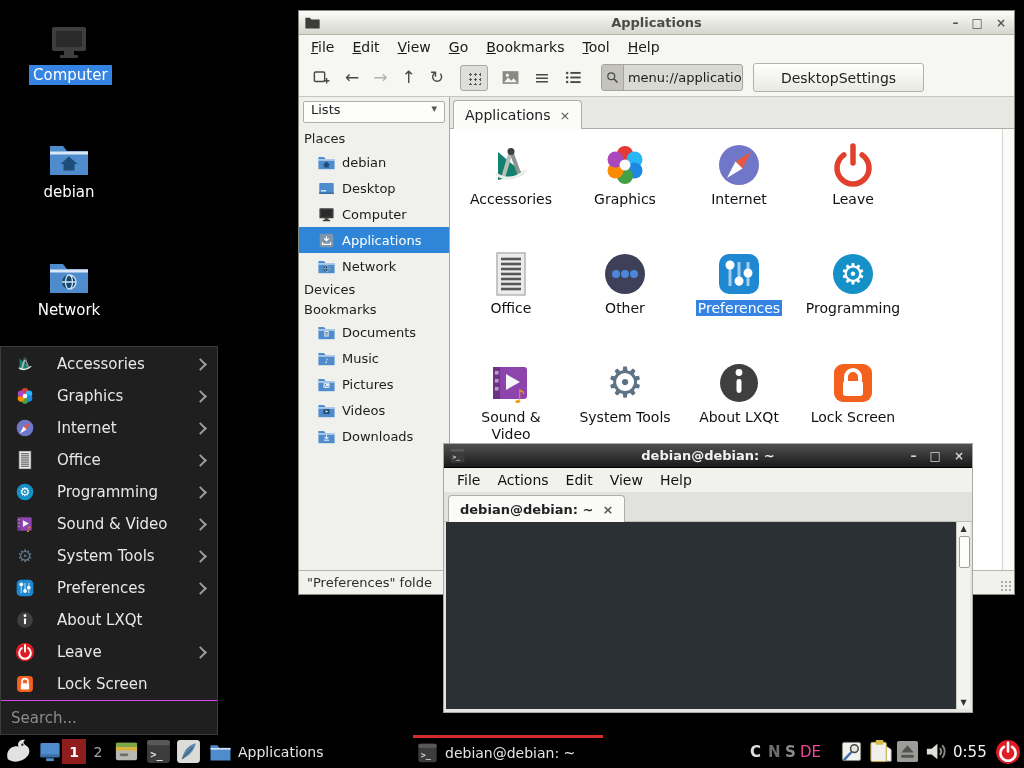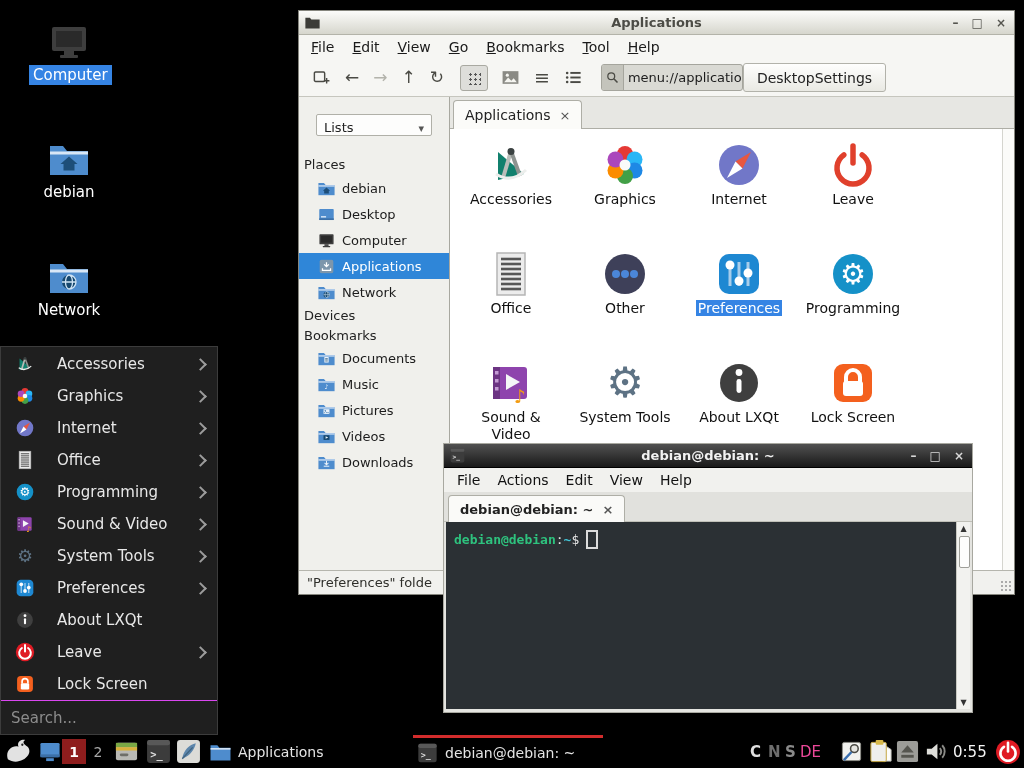--- a/index.html
+++ b/index.html
@@ -25,24 +25,24 @@
   .mn::first-letter{text-decoration:underline}
   #fm-toolbar{height:37px;background:#f6f6f3;border-bottom:1px solid #c6c6be;display:flex;align-items:center;padding:0 6px;flex:none}
   .tbtn{color:#4a4a44;font-size:17px;line-height:1;margin:0 7px}
   .tbtn.dis{color:#b3b3ab}
   .tbtn svg{width:19px;height:19px}
   .grid-chip{width:26px;height:24px;background:#dededa;border:1px solid #a9a9a1;border-radius:3px;margin:0 6px 0 9px;display:flex;align-items:center;justify-content:center}
   .grid-dots{width:14px;height:14px;background-image:radial-gradient(circle,#555 1.1px,transparent 1.3px);background-size:5px 5px;background-position:1px 1px}
   .addr{margin-left:11px;width:140px;height:25px;background:#dadad4;border:1px solid #a5a59d;border-radius:3px;display:flex;align-items:center;overflow:hidden}
   .addr .chip{width:21px;height:100%;background:#c4c4bc;border-right:1px solid #a5a59d;display:flex;align-items:center;justify-content:center;flex:none}
   .addr .txt{font-size:13px;color:#1c1c1c;padding-left:4px;white-space:nowrap}
-  .pushbtn{height:27px;padding:0 13px;background:linear-gradient(#fefefd,#e9e9e3);border:1px solid #b2b2aa;border-radius:3px;font-size:14px;color:#222;display:flex;align-items:center}
+  .pushbtn{margin-left:10px;height:27px;padding:0 27px;background:linear-gradient(#fefefd,#e9e9e3);border:1px solid #b2b2aa;border-radius:3px;font-size:14px;color:#222;display:flex;align-items:center}
   #fm-body{flex:1;display:flex;min-height:0}
   #fm-side{width:150px;background:#f0f0ec;border-right:1px solid #a8a8a0;flex:none}
-  #fm-side .combo{margin:17px;height:22px;background:#fdfdfc;border:1px solid #b0b0a8;border-radius:2px;display:flex;align-items:flex-end;font-size:13px;color:#222;padding:0 7px;justify-content:space-between;box-sizing:border-box}
+  #fm-side .combo{margin:4px;height:22px;background:#fdfdfc;border:1px solid #b0b0a8;border-radius:2px;display:flex;align-items:flex-start;font-size:13px;color:#222;padding:0 7px;justify-content:space-between;box-sizing:border-box}
   .sb-head{height:22px;display:flex;align-items:center;font-size:13px;color:#222;padding-left:5px}
   .sb-head.short{height:20px}
   .sb-row{height:26px;display:flex;align-items:center;padding-left:19px;font-size:13px;color:#1c1c1c;gap:7px}
   .sb-row svg{width:17px;height:15px;flex:none}
   .sb-row.sel{background:#2f86d8;color:#fff}
   #fm-main{flex:1;display:flex;flex-direction:column;min-width:0}
   #fm-tabs{height:31px;background:#e7e7e3;border-bottom:1px solid #aeaea6;display:flex;align-items:flex-end;padding-left:3px;flex:none}
   .tab{height:28px;background:#fbfbf9;border:1px solid #aeaea6;border-bottom:none;border-radius:4px 4px 0 0;display:flex;align-items:center;padding:0 11px;font-size:14px;color:#222;margin-bottom:-1px;position:relative;z-index:1}
   .tab .x{margin-left:9px;color:#555;font-size:13px}
   #fm-view{flex:1;background:#fff;position:relative;display:grid;grid-template-columns:repeat(4,114px);grid-auto-rows:109px;padding:12px 0 0 4px;align-content:start;overflow:hidden}
@@ -581,27 +581,20 @@
     <span>View</span>
     <span>Help</span>
   </div>
   <div id="term-tabs">
     <span class="tab">
       <span>debian@debian: ~</span>
       <span class="x">×</span>
     </span>
   </div>
   <div id="term-body">
-    <div class="term-line">
-      <span class="t-user">debian@debian</span>
-        <span class="t-w">:</span>
-        <span class="t-path">~</span>
-        <span class="t-w">$</span>
-      <span class="cursor"></span>
-    </div>
     <div class="term-scroll">
       <span>▲</span>
       <span class="term-thumb"></span>
       <span>▼</span>
     </div>
   </div>
 </div>
 
 <div id="menu">
   <div class="m-items">

